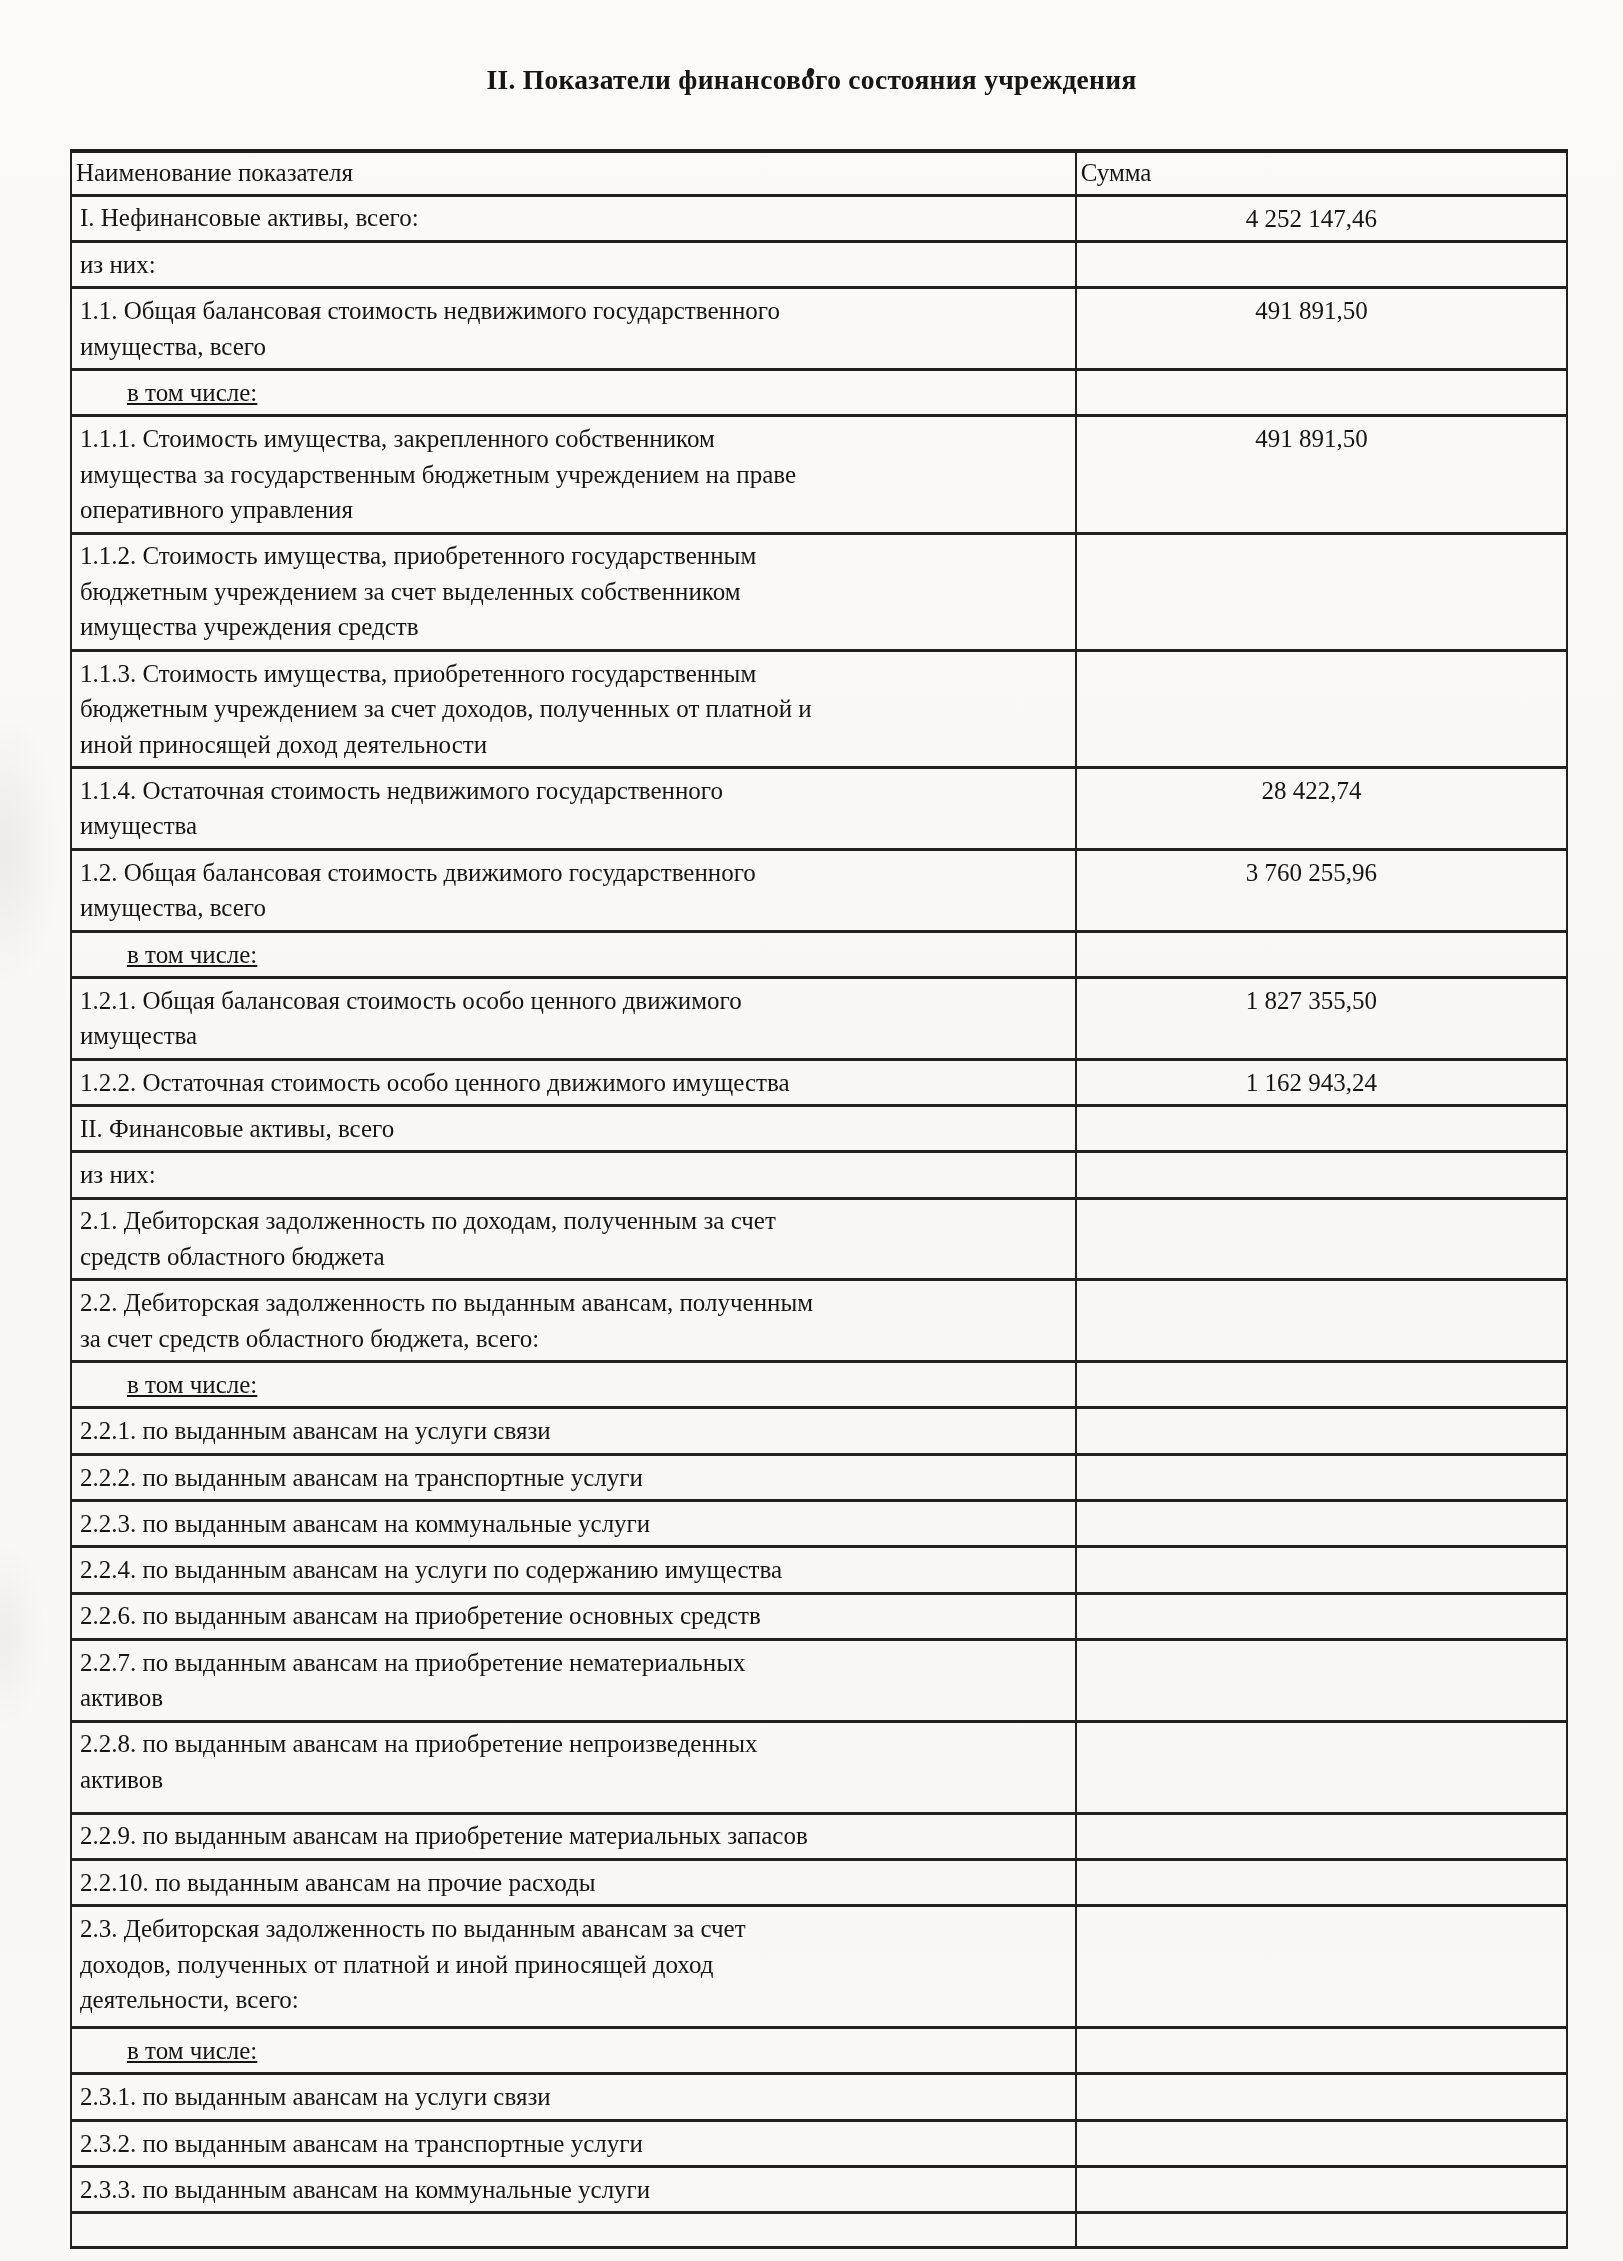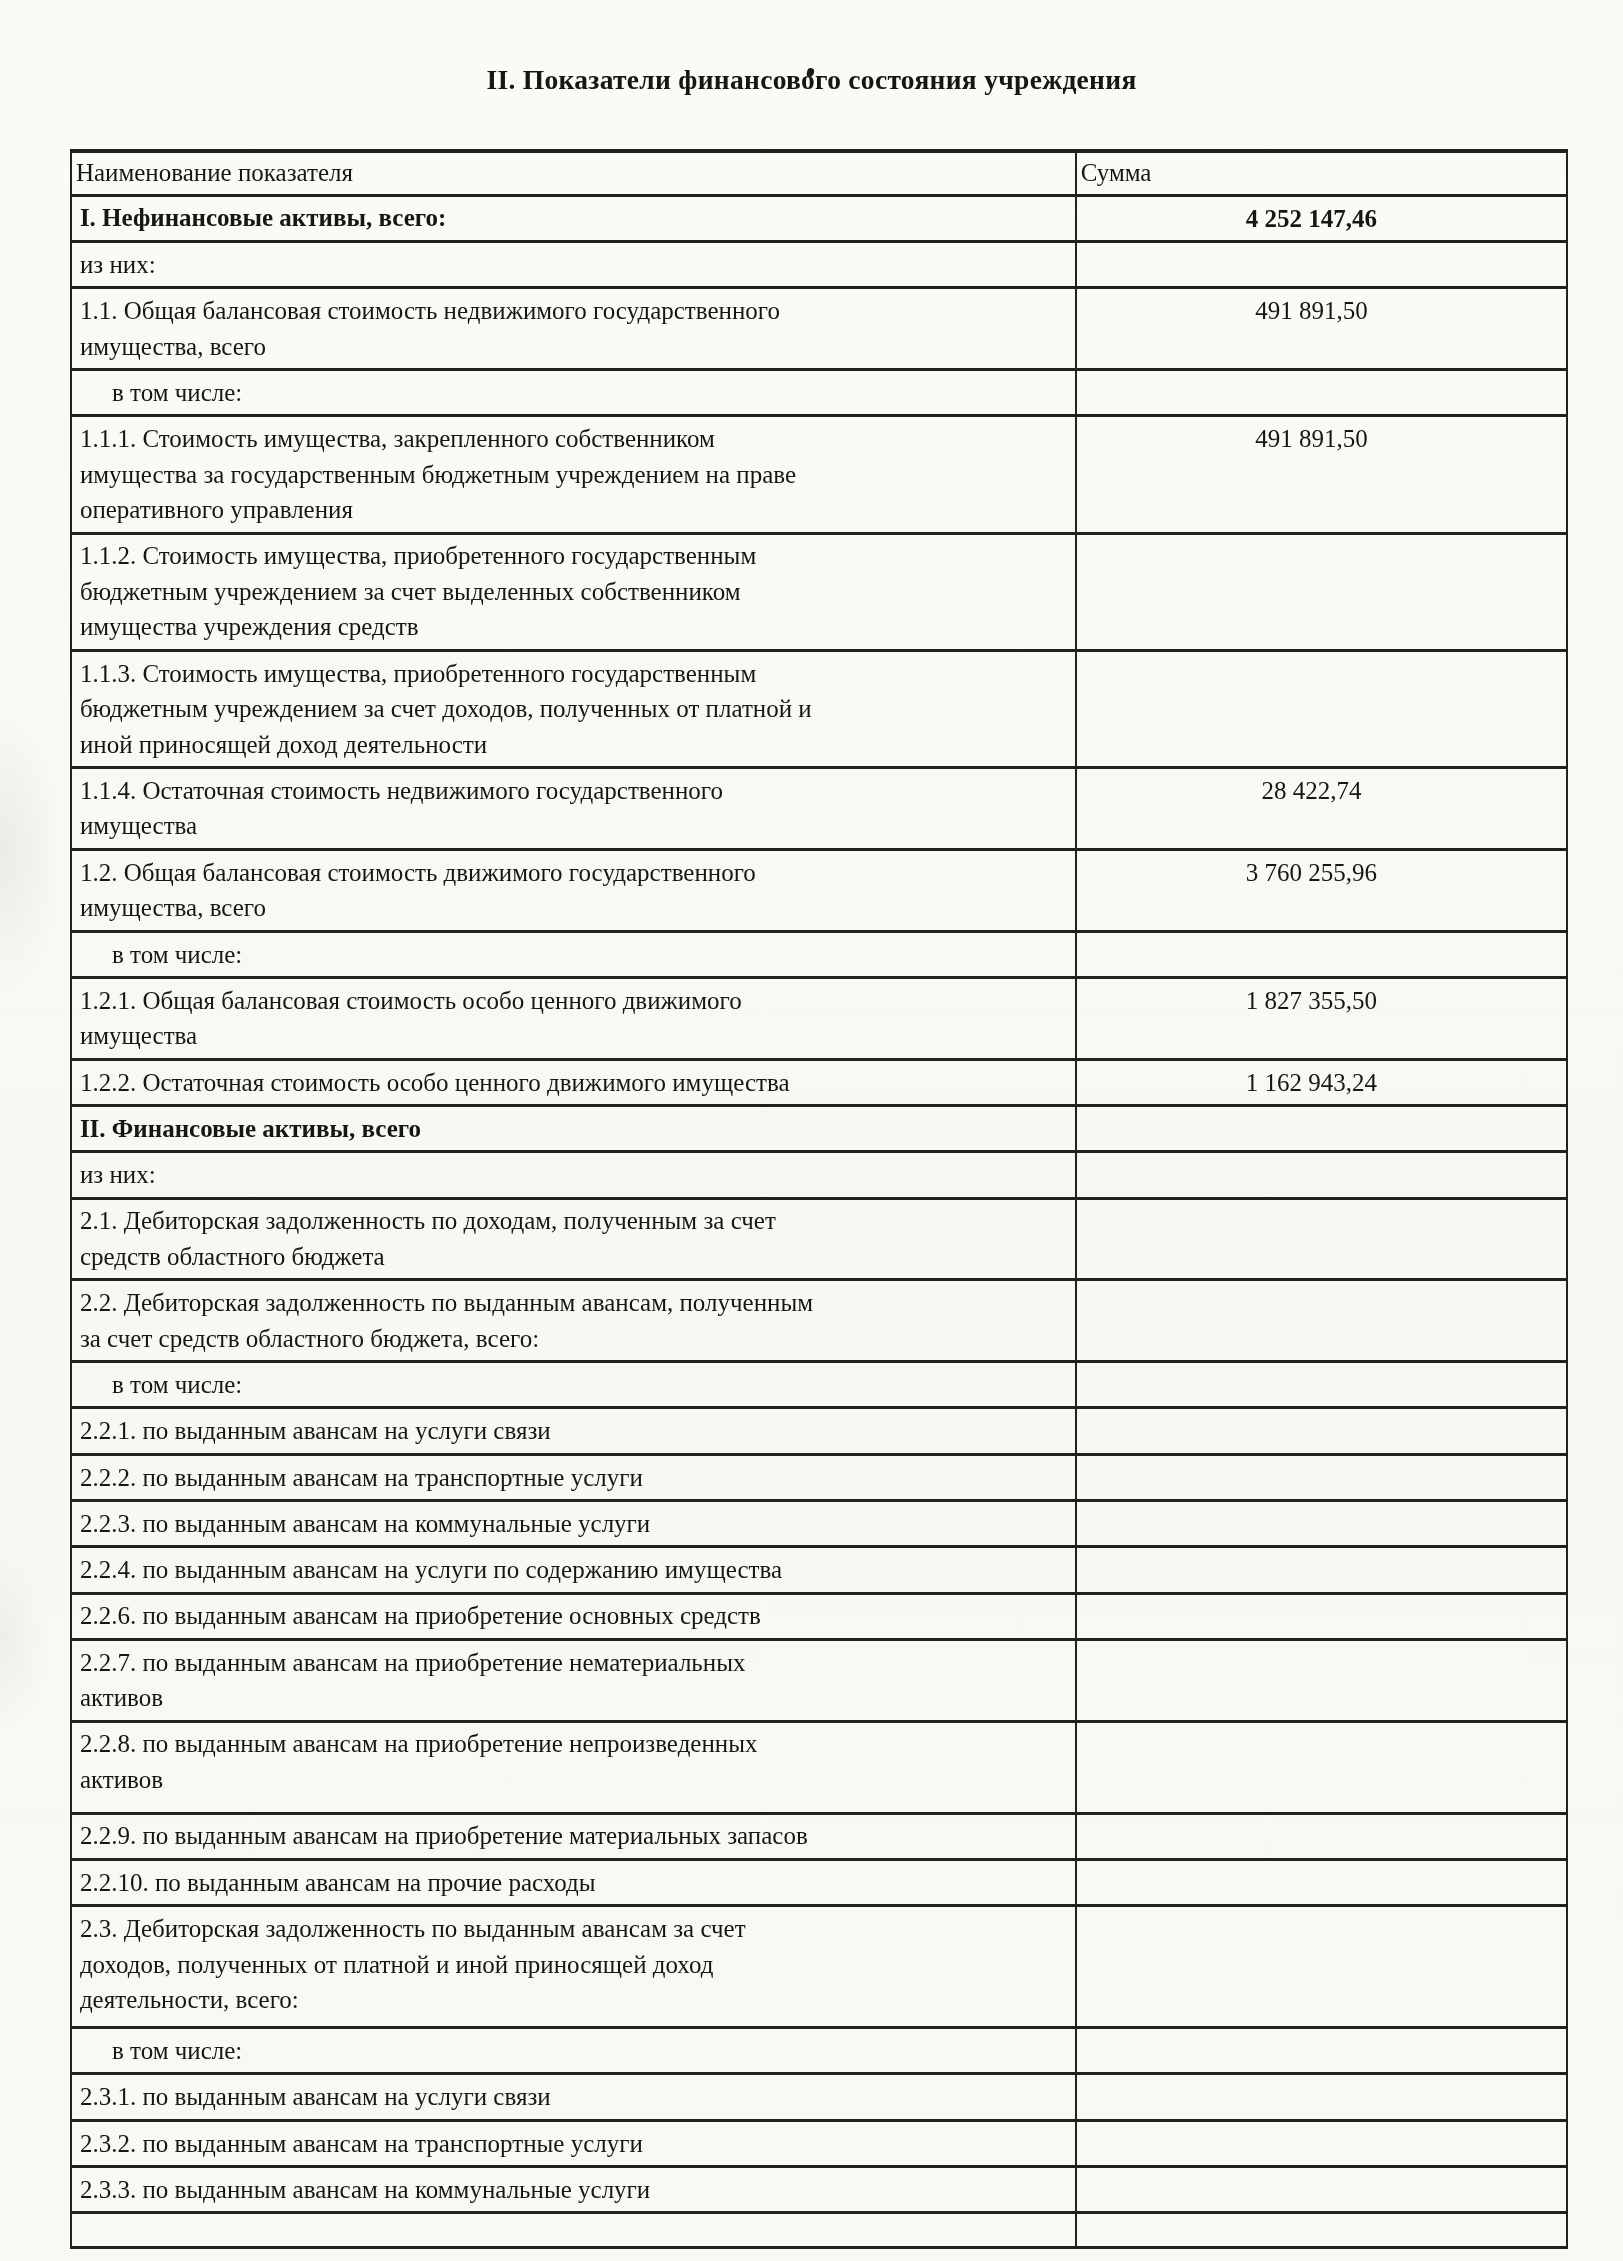--- a/index.html
+++ b/index.html
@@ -44,23 +44,23 @@
   .fin-table th{
     font-weight:normal;font-size:25px;
     text-align:left;vertical-align:middle;
     height:38px;padding:1.3px 3.9px;
   }
   .col-name{width:995px;}
   .col-sum{width:481px;}
   .cell{vertical-align:top;font-size:25px;}
   td.label{padding:3.9px 9.2px 3.9px 7.9px;text-align:left;}
   .label-text{max-width:752px;line-height:1.42;}
-  td.label.indent{padding-left:40px;}
+  td.label.indent{padding-left:55px;text-decoration:underline;}
   td.value{text-align:center;padding:5.2px 26px 3.9px 6.5px;line-height:1.35;}
-  .bold{font-weight:bold;}
+  .bold{font-weight:normal;}
   tr.size-s  {height:35px;}
   tr.size-m  {height:79px;}
   tr.size-ml {height:92px;margin-left:40px;}
   tr.size-l  {height:103px;}
   tr.size-xl {height:122px;margin-left:32px;}
 </style>
 </head>
 <body>
 
 <div class="page">

